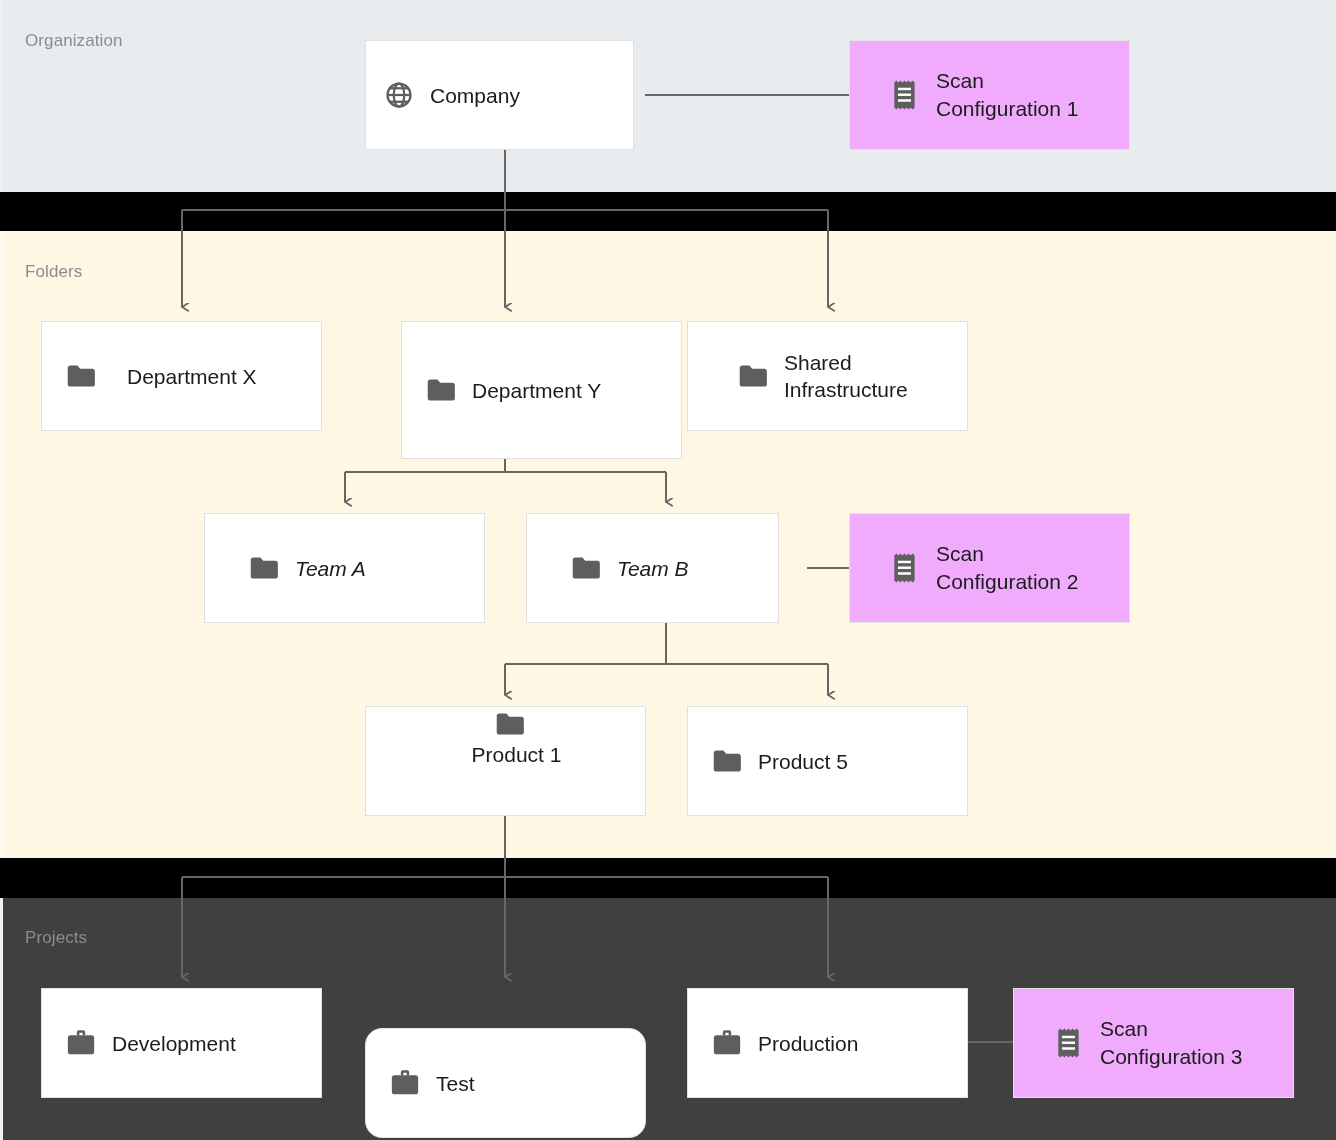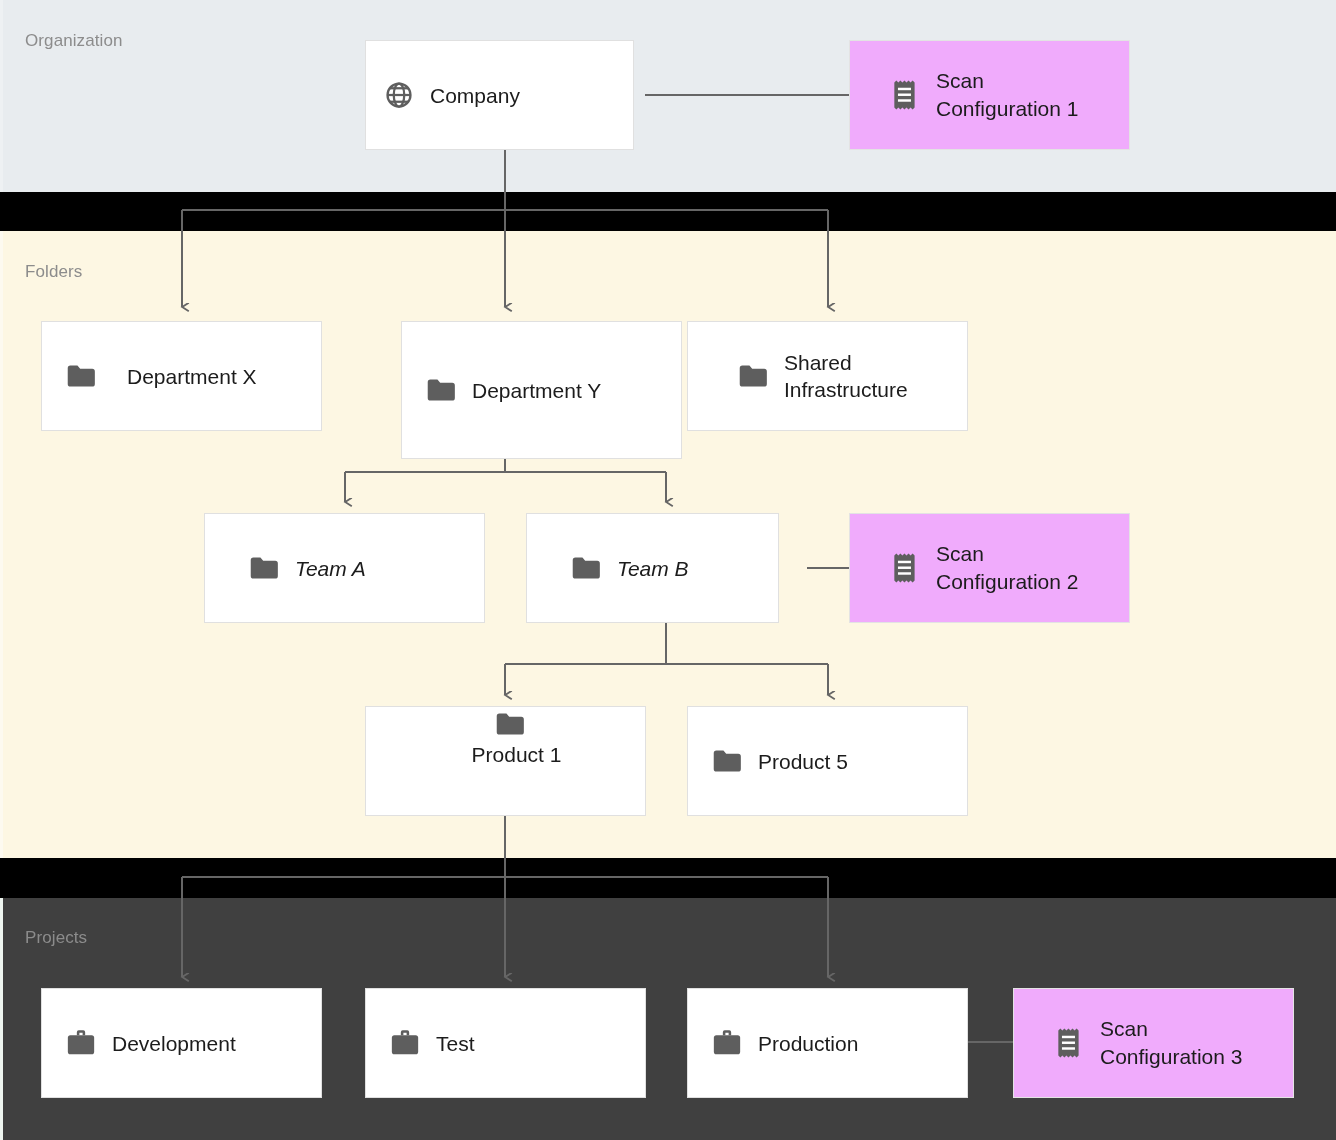--- a/index.html
+++ b/index.html
@@ -249,21 +249,21 @@
   <div class="node" style="left:41px; top:988px; width:281px; height:110px;">
     <span class="node-icon">
       <svg width="30" height="28" viewBox="0 0 26 24">
         <path d="M9.4,2.6 a1.6,1.6 0 0 1 1.6,-1.6 h4.0 a1.6,1.6 0 0 1 1.6,1.6 v2.6 h-2.2 v-2.0 h-2.8 v2.0 h-2.2 Z" fill="#5e5e5e"></path>
         <rect x="1.6" y="5.2" width="22.8" height="16.6" rx="2.2" fill="#5e5e5e"></rect>
       </svg>
     </span>
     <span class="node-label">Development</span>
   </div>
 
-  <div class="node" style="left:365px; top:988px; width:281px; height:110px;">
+  <div class="node" style="left:365px; top:1028px; width:281px; height:110px;border-radius:17px;">
     <span class="node-icon">
       <svg width="30" height="28" viewBox="0 0 26 24">
         <path d="M9.4,2.6 a1.6,1.6 0 0 1 1.6,-1.6 h4.0 a1.6,1.6 0 0 1 1.6,1.6 v2.6 h-2.2 v-2.0 h-2.8 v2.0 h-2.2 Z" fill="#5e5e5e"></path>
         <rect x="1.6" y="5.2" width="22.8" height="16.6" rx="2.2" fill="#5e5e5e"></rect>
       </svg>
     </span>
     <span class="node-label">Test</span>
   </div>
 
   <div class="node" style="left:687px; top:988px; width:281px; height:110px;">

